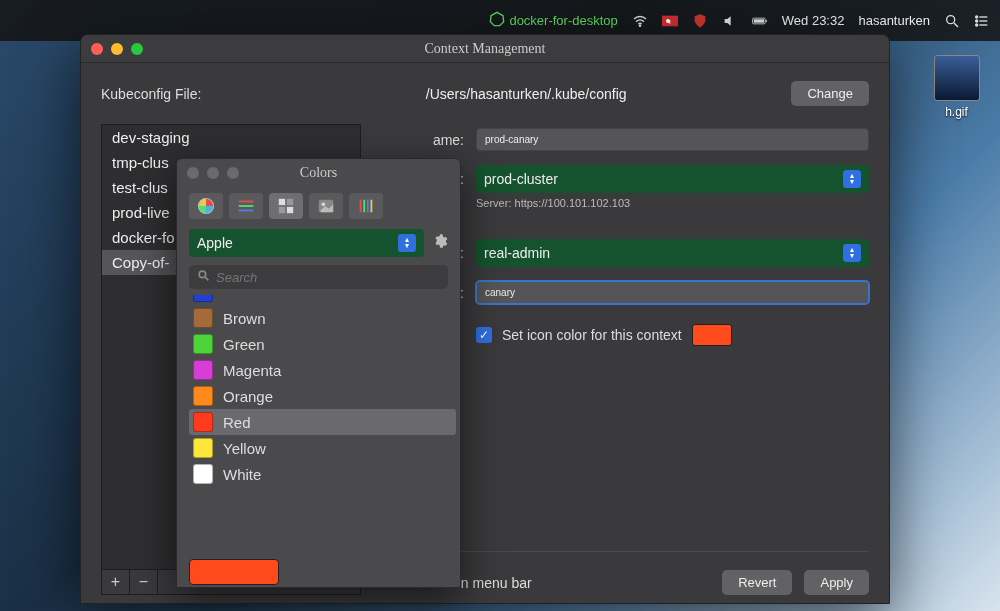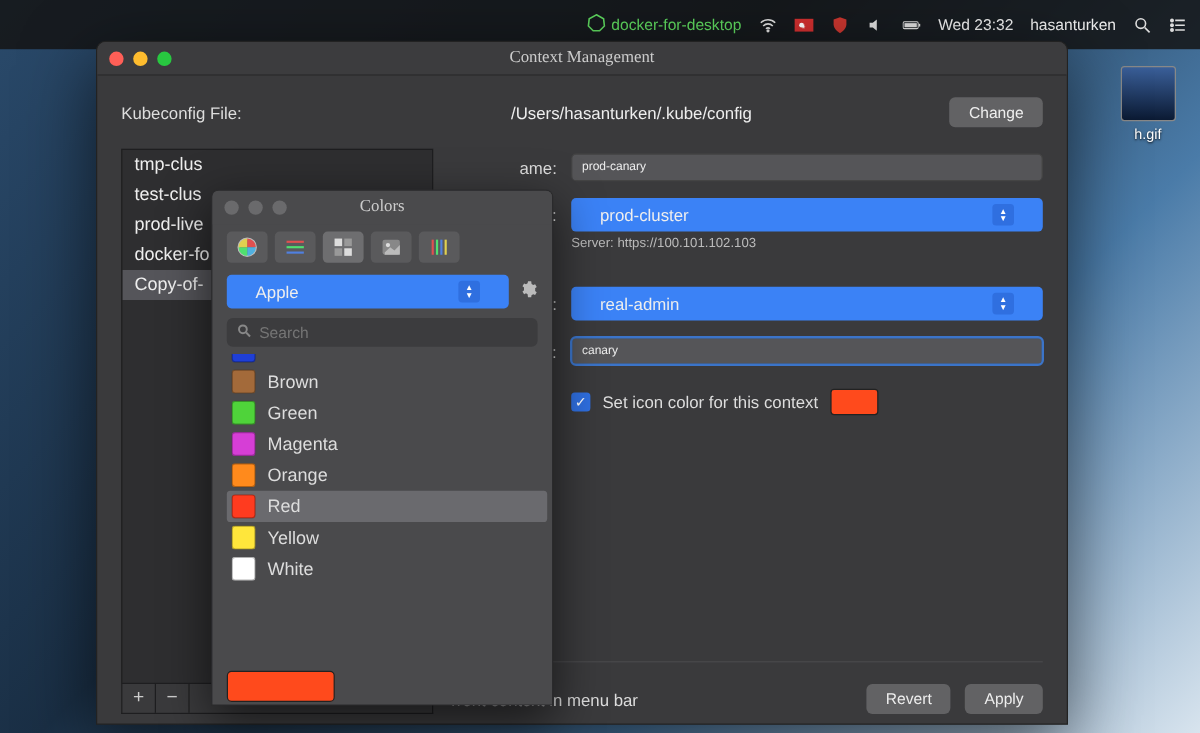--- a/index.html
+++ b/index.html
@@ -89,22 +89,22 @@
   .form { flex: 1; display: flex; flex-direction: column; gap: 14px; padding-top: 4px; }
   .frow { display: flex; align-items: center; gap: 12px; }
   .frow .flbl { width: 88px; text-align: right; color: #ddd; white-space: nowrap; overflow: hidden; }
   .frow .fctrl { flex: 1; }
   .tinput {
     width: 100%; background: #555558; border: 1px solid #444; border-radius: 4px;
     color: #eee; padding: 5px 8px; font-size: 10px;
   }
   .tinput.focused { outline: 2px solid #3b74c9; outline-offset: -1px; }
   .popup {
-    width: 100%; background: #3b82f6; border-radius: 4px;
-    color: #eee; padding: 5px 24px; font-size: 14px;
+    width: 100%; background: #14532d; border-radius: 4px;
+    color: #eee; padding: 5px 8px; font-size: 14px;
     display: flex; align-items: center; justify-content: space-between;
     cursor: pointer;
   }
   .popup .chev {
     width: 18px; height: 18px; background: #2f6fe0; border-radius: 3px;
     display: flex; flex-direction: column; align-items: center; justify-content: center;
     font-size: 8px; line-height: 6px; color: #fff;
   }
   .server-note { font-size: 11px; color: #bbb; margin-top: 4px; margin-left: 100px; }
 
@@ -149,21 +149,21 @@
   .cp-source-row { display: flex; align-items: center; gap: 8px; padding: 0 12px 8px; }
   .cp-source { flex: 1; }
   .gear { color: #bbb; font-size: 16px; cursor: pointer; }
 
   .cp-search {
     margin: 0 12px 6px; background: #3c3c3e; border-radius: 5px;
     display: flex; align-items: center; padding: 4px 8px; gap: 6px;
   }
   .cp-search input {
     flex: 1; background: transparent; border: none; color: #fdba74;
-    font-size: 13px; outline: none;
+    font-size: 13px; outline: none; font-style: italic;
   }
   .cp-search .mag { color: #888; }
 
   .cp-list { flex: 1; overflow: hidden; padding: 0 4px 4px 12px; }
   .cp-item { display: flex; align-items: center; gap: 10px; padding: 3px 4px; font-size: 15px; cursor: pointer; border-radius: 3px; }
   .cp-item.sel { background: #6a6a6e; }
   .cp-sw { width: 20px; height: 20px; border-radius: 3px; border: 1px solid rgba(0,0,0,.3); }
   .cp-big-sw {
     margin: 6px 12px 2px; height: 26px; width: 90px; border-radius: 4px;
     background: #ff4a1c; border: 1px solid #222;
@@ -253,20 +253,21 @@
     <div class="kube-row">
       <div class="lbl">Kubeconfig File:</div>
       <div class="path">/Users/hasanturken/.kube/config</div>
       <button class="btn">Change</button>
     </div>
 
     <div class="main-cols">
 
       <div class="ctx-panel">
         <div class="ctx-list" id="ctx-list">
+            <div class="row">dev-staging</div>
             <div class="row">tmp-clus</div>
             <div class="row">test-clus</div>
             <div class="row">prod-live</div>
             <div class="row">docker-fo</div>
             <div class="row sel">Copy-of-</div>
           </div>
         <div class="ctx-foot">
           <button>+</button>
           <button>−</button>
         </div>

